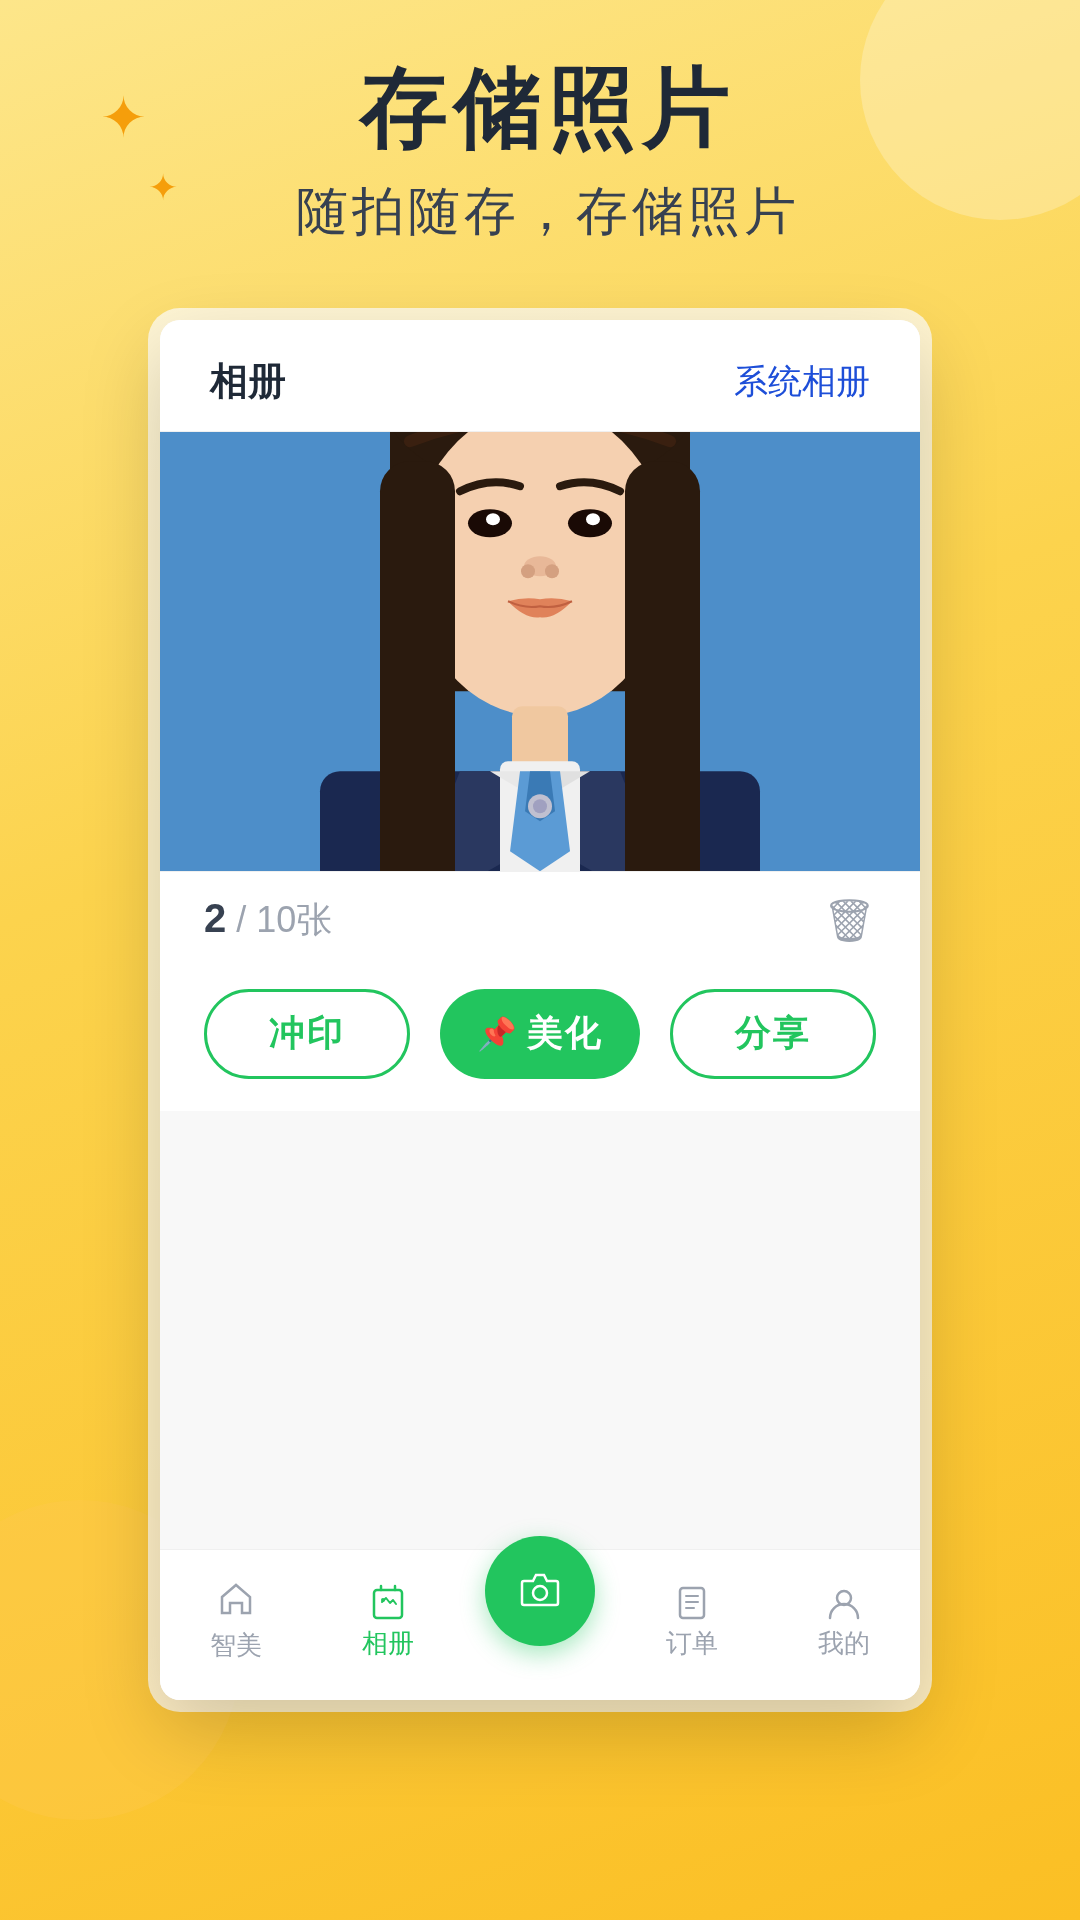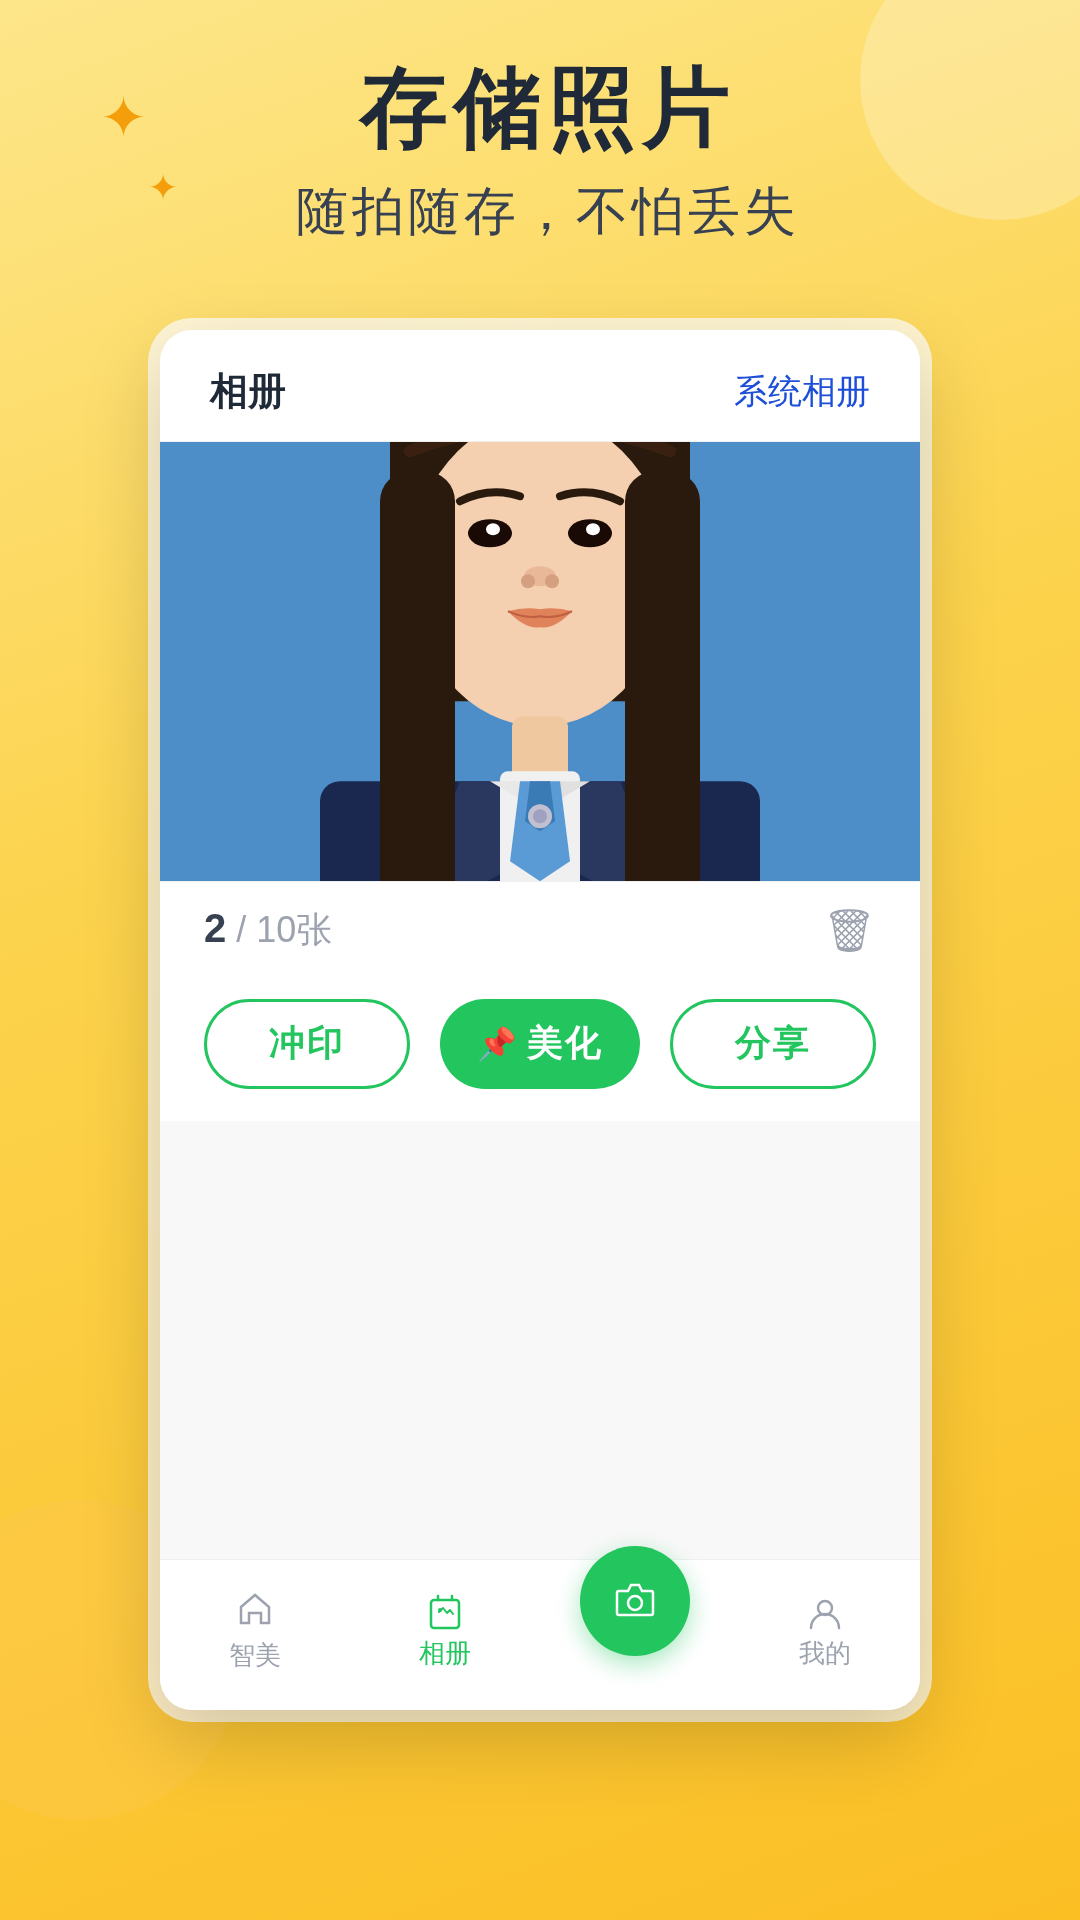--- a/index.html
+++ b/index.html
@@ -74,26 +74,25 @@
 
     
     .phone-mockup {
       position: absolute;
       top: 320px;
       left: 50%;
       transform: translateX(-50%);
       width: 760px;
       height: 1380px;
       background: #f8f8f8;
-      border-radius: 32px;
+      border-radius: 20px;
       box-shadow: 0 30px 80px rgba(0,0,0,0.18), 0 0 0 12px rgba(255,255,255,0.7);
       overflow: hidden;
       display: flex;
       flex-direction: column;
-      margin-top: 10px;
     }
 
     
     .phone-header {
       background: #fff;
       padding: 36px 50px 24px;
       display: flex;
       align-items: center;
       justify-content: space-between;
       border-bottom: 1px solid #f0f0f0;
@@ -238,21 +237,21 @@
 <body>
 
 <div class="bg-blob-top-right"></div>
 <div class="bg-blob-bottom-left"></div>
 
 <div class="star-large">✦</div>
 <div class="star-small">✦</div>
 
 <div class="title-area">
   <div class="main-title">存储照片</div>
-  <div class="sub-title">随拍随存，不怕丢失</div>
+  <div class="sub-title">随拍随存，存储照片</div>
 </div>
 
 <div class="phone-mockup">
 
   <div class="phone-header">
     <span class="header-album-label">相册</span>
     <span class="header-system-label">系统相册</span>
   </div>
 
   <div class="photo-area">
@@ -359,20 +358,31 @@
 
     <div class="nav-item nav-center">
       <div class="camera-btn">
         <svg width="56" height="56" viewBox="0 0 56 56" fill="none" xmlns="http://www.w3.org/2000/svg">
           <path d="M21 18L24 12H32L35 18H44C45.1 18 46 18.9 46 20V40C46 41.1 45.1 42 44 42H12C10.9 42 10 41.1 10 40V20C10 18.9 10.9 18 12 18H21Z" stroke="white" stroke-width="2.5" fill="none"></path>
           <circle cx="28" cy="30" r="7" stroke="white" stroke-width="2.5" fill="none"></circle>
         </svg>
       </div>
     </div>
 
+    <div class="nav-item">
+      <div>
+        <svg width="40" height="40" viewBox="0 0 40 40" fill="none" xmlns="http://www.w3.org/2000/svg">
+          <rect x="8" y="6" width="24" height="30" rx="3" stroke="#9ca3af" stroke-width="2.5" fill="none"></rect>
+          <line x1="14" y1="14" x2="26" y2="14" stroke="#9ca3af" stroke-width="2" stroke-linecap="round"></line>
+          <line x1="14" y1="20" x2="26" y2="20" stroke="#9ca3af" stroke-width="2" stroke-linecap="round"></line>
+          <line x1="14" y1="26" x2="22" y2="26" stroke="#9ca3af" stroke-width="2" stroke-linecap="round"></line>
+        </svg>
+      </div>
+      <span class="nav-label">订单</span>
+    </div>
 
     <div class="nav-item">
       <div>
         <svg width="40" height="40" viewBox="0 0 40 40" fill="none" xmlns="http://www.w3.org/2000/svg">
           <circle cx="20" cy="16" r="7" stroke="#9ca3af" stroke-width="2.5" fill="none"></circle>
           <path d="M6 36C6 28.3 12.3 22 20 22C27.7 22 34 28.3 34 36" stroke="#9ca3af" stroke-width="2.5" fill="none" stroke-linecap="round"></path>
         </svg>
       </div>
       <span class="nav-label">我的</span>
     </div>

